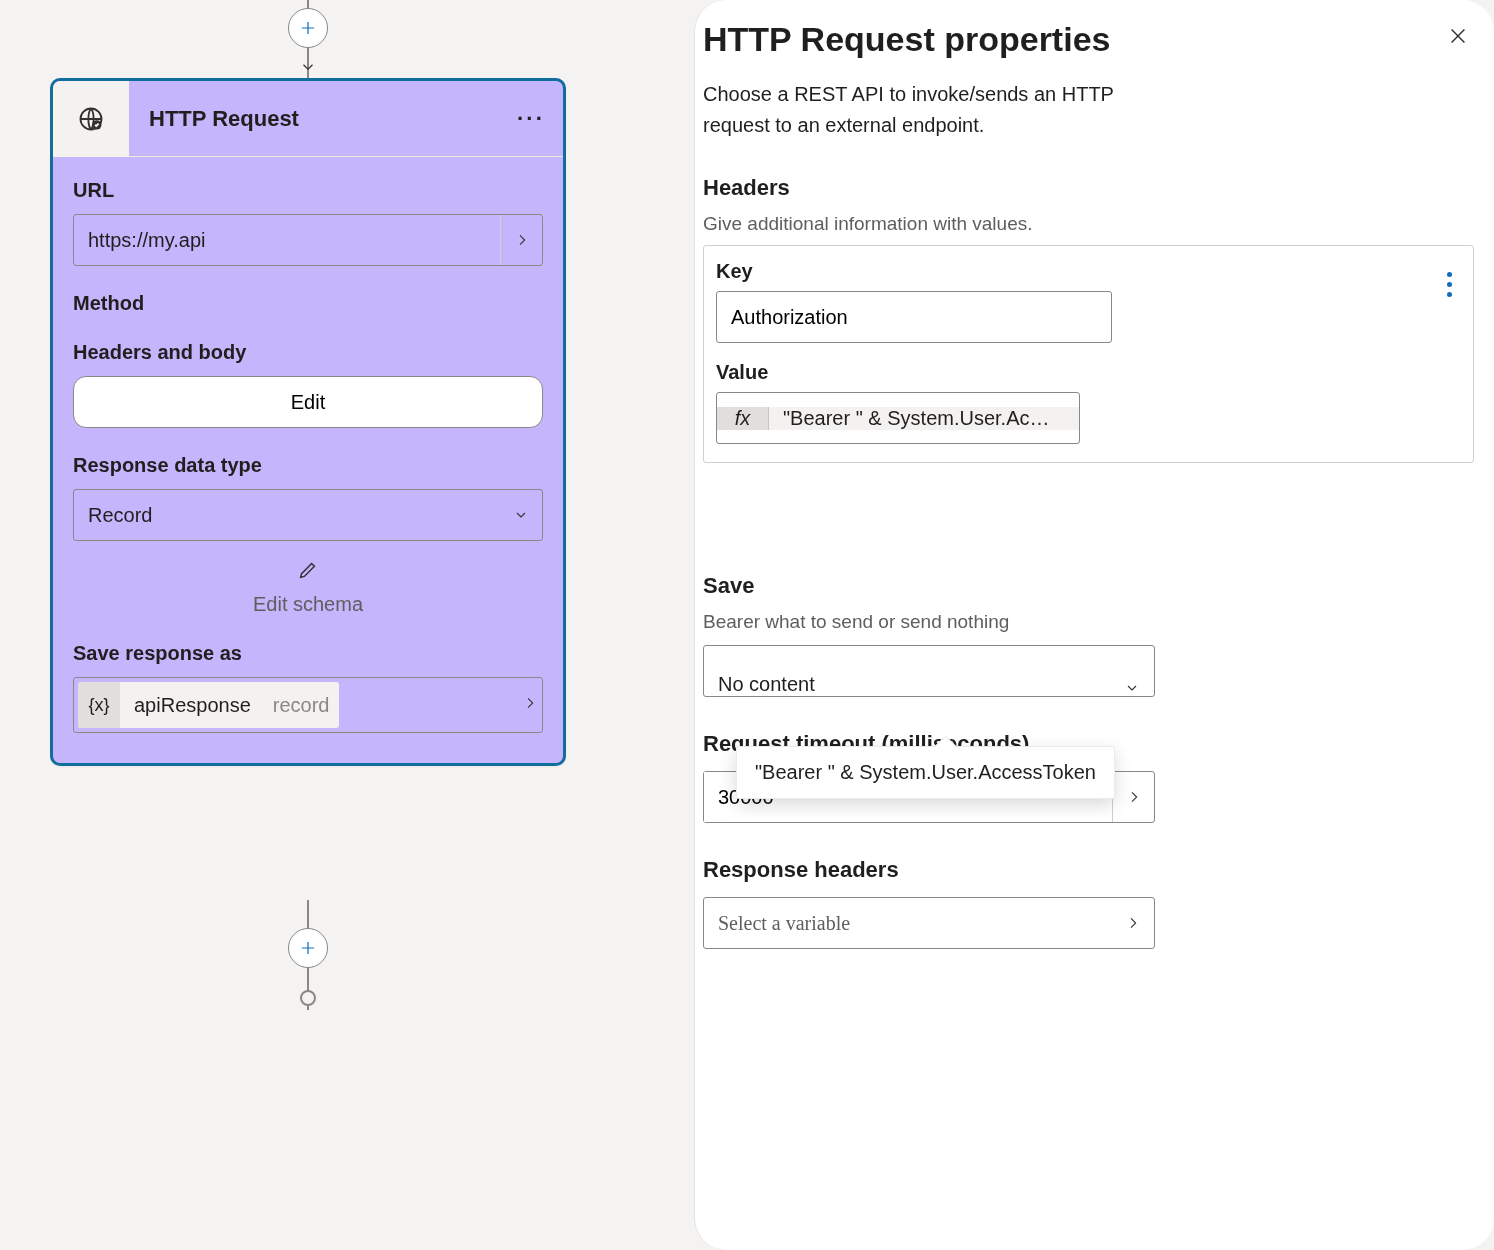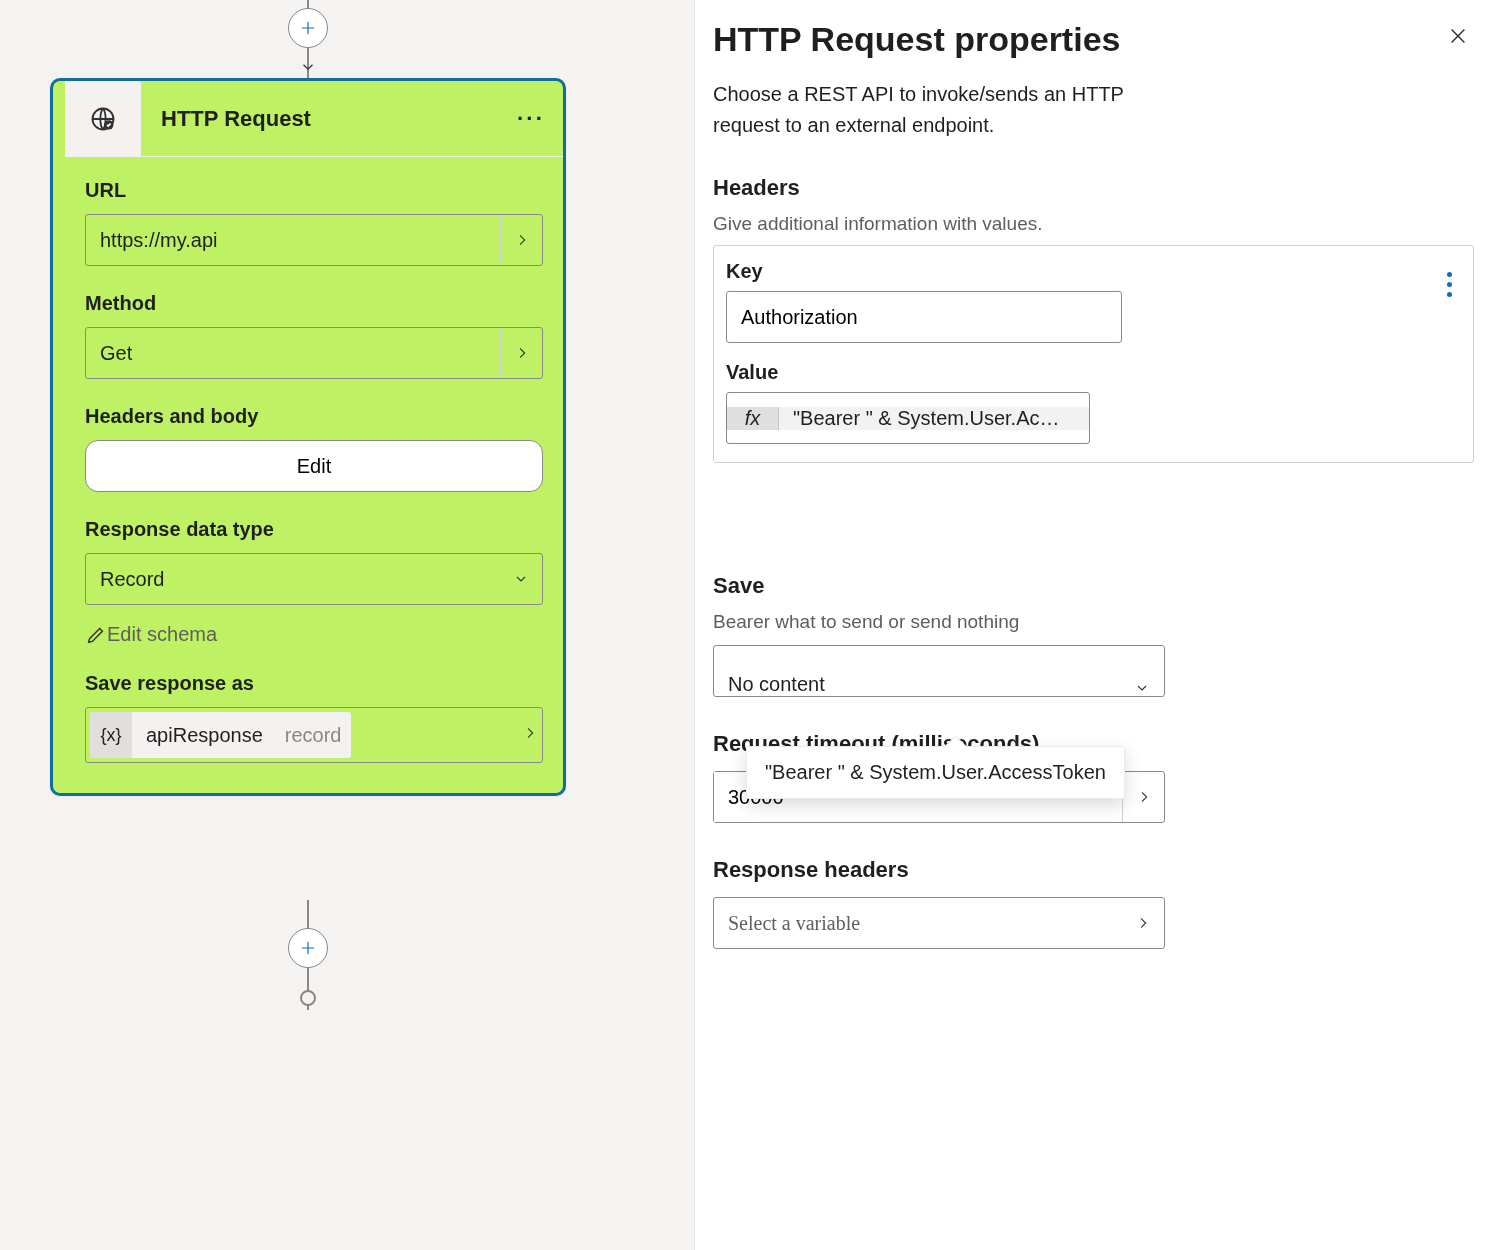--- a/index.html
+++ b/index.html
@@ -50,26 +50,25 @@
     position:absolute; left:300px; top:990px;
     width:16px; height:16px; border:2px solid #8a8886; border-radius:50%;
     background:#f4f3f2;
   }
 
   
   .node-card {
     position: absolute;
     left: 50px; top: 78px;
     width: 516px;
-    background: #bef264;
+    background: #c4b5fd;
     border: 3px solid #116d9c;
     border-radius: 10px;
     box-shadow: 0 1px 2px rgba(0,0,0,.05);
     overflow: hidden;
-    padding-left: 12px;
   }
   .node-header {
     display:flex; align-items:center; height:76px;
     border-bottom:1px solid #edebe9;
   }
   .node-header-iconbox {
     width: 76px; height:76px;
     background:#f3f2f1;
     display:flex; align-items:center; justify-content:center;
   }
@@ -109,22 +108,22 @@
 
   .select-row {
     display:flex; align-items:center;
     border:1px solid #8a8886; border-radius:3px;
     height:52px; cursor:pointer;
   }
   .select-row .field-text { flex:1; padding:0 14px; font-size:20px; }
   .chev-down-box { width:42px; display:flex; align-items:center; justify-content:center; }
 
   .edit-schema-link {
-    display:flex; align-items:center; 
-    color:#605e5c; font-size:20px; margin-top:18px; cursor:pointer;
+    display:flex; align-items:center; gap:12px;
+    color:#605e5c; font-size:20px; margin-top:18px; cursor:pointer;flex-direction:column;
   }
   .edit-schema-link svg { width:22px; height:22px; }
 
   .variable-row {
     display:flex; align-items:center; border:1px solid #8a8886; border-radius:3px;
     height:56px; padding:4px;
   }
   .var-chip {
     display:flex; align-items:center; background:#f3f2f1; border-radius:3px; height:46px;
     padding-right:10px;
@@ -135,21 +134,22 @@
     font-family: "Segoe UI", sans-serif; font-size:18px;
   }
   .var-chip .chip-name { padding:0 14px; font-size:20px; }
   .var-chip .chip-type { font-size:20px; color:#8a8886; padding-left:8px; }
   .variable-row .chev-right { margin-left:auto; border-left:none; }
 
   
   .panel {
     position:absolute; left:694px; top:0; width:800px; height:1250px;
     background:#ffffff; border-left:1px solid #e6e3e0;
-    padding: 20px 20px 0 18px;
+    padding: 20px 20px 0 8px;
+    border-radius: 32px;
   }
   .panel-header { display:flex; align-items:flex-start; justify-content:space-between; }
   .panel-title { font-size:34px; font-weight:600; }
   .close-x { width:32px; height:32px; display:flex; align-items:center; justify-content:center; cursor:pointer; }
   .close-x svg { width:22px; height:22px; }
   .panel-desc { font-size:20px; color:#201f1e; margin-top:20px; line-height:1.55; max-width:460px; }
 
   .section-title { font-size:22px; font-weight:600; margin-top:34px; }
   .section-sub  { font-size:19px; color:#605e5c; margin-top:12px; }
 
@@ -265,28 +265,20 @@
       <div class="field-row">
         <div class="field-text">https://my.api</div>
         <div class="chev-right">
           <svg viewBox="0 0 24 24">
               <path d="M9 5l7 7-7 7"></path>
             </svg>
         </div>
       </div>
 
       <div class="form-label">Method</div>
-      <div class="field-row">
-        <div class="field-text">Get</div>
-        <div class="chev-right">
-          <svg viewBox="0 0 24 24">
-              <path d="M9 5l7 7-7 7"></path>
-            </svg>
-        </div>
-      </div>
 
       <div class="form-label">Headers and body</div>
       <button class="edit-button">Edit</button>
 
       <div class="form-label">Response data type</div>
       <div class="select-row">
         <div class="field-text">Record</div>
         <div class="chev-down-box">
           <svg viewBox="0 0 24 24">
               <path d="M6 9l6 6 6-6"></path>

